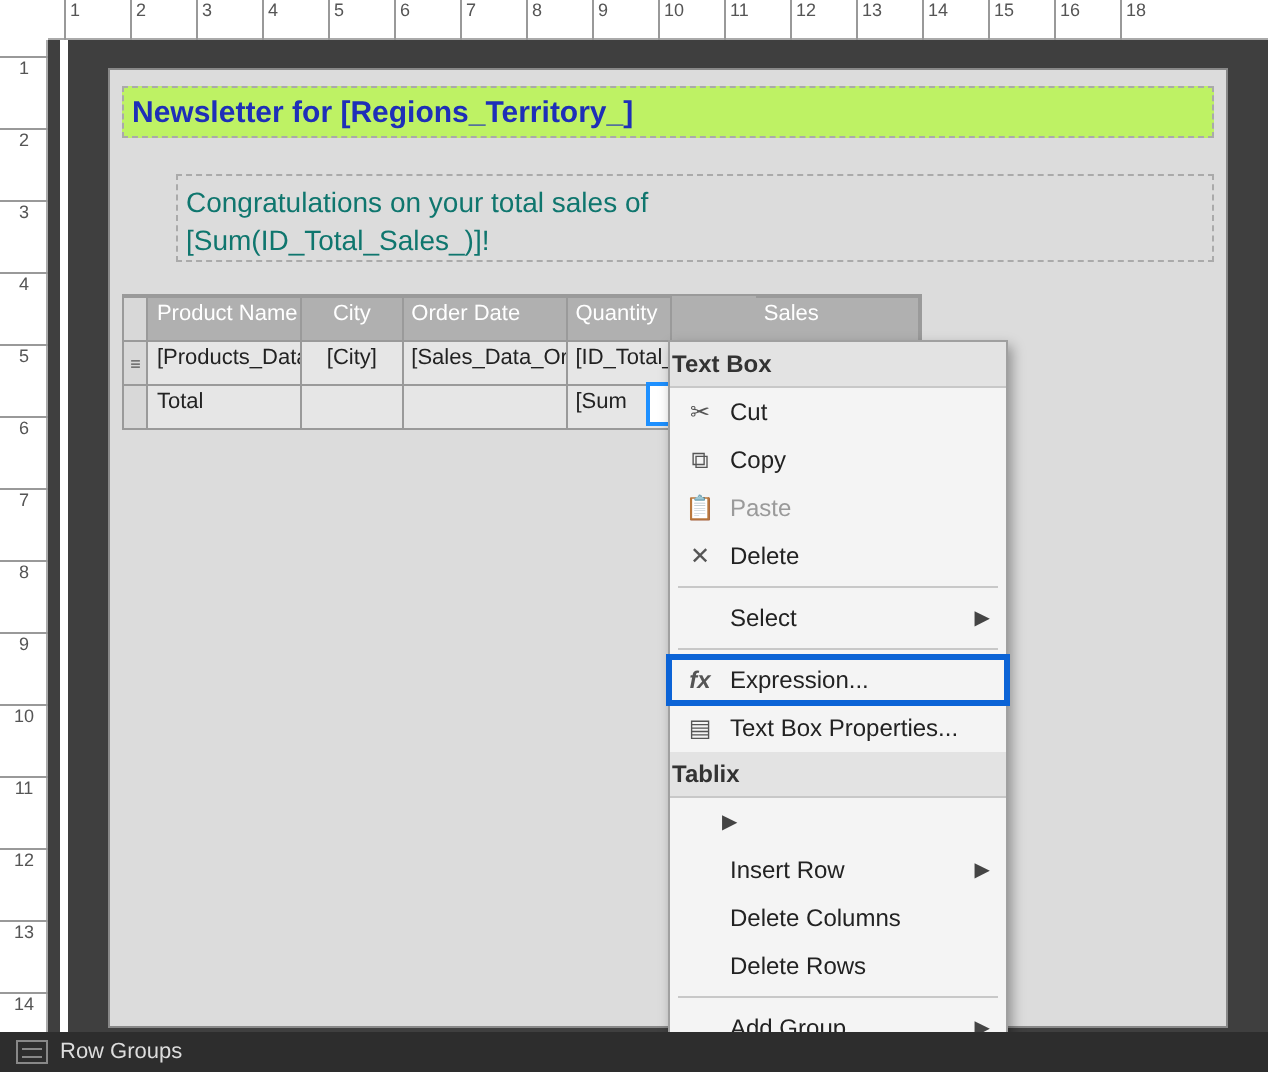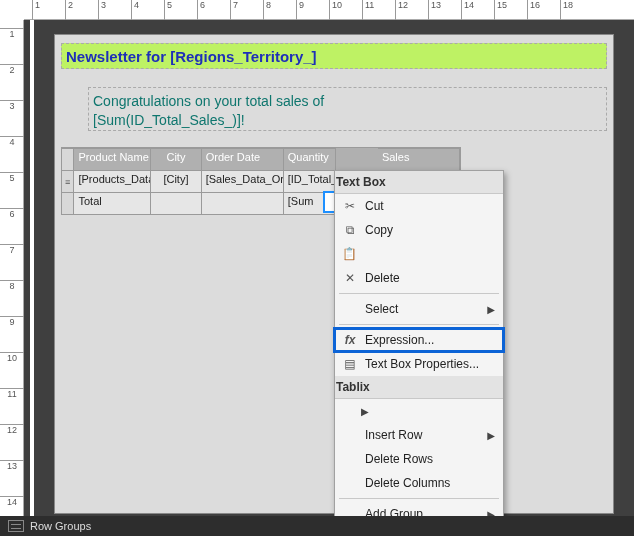--- a/index.html
+++ b/index.html
@@ -141,20 +141,21 @@
     <div class="cm-item">
       <span class="ico">✂</span>
       <span class="lbl">Cut</span>
     </div>
     <div class="cm-item">
       <span class="ico">⧉</span>
       <span class="lbl">Copy</span>
     </div>
     <div class="cm-item disabled">
       <span class="ico">📋</span>
+      <span class="lbl">Paste</span>
     </div>
     <div class="cm-item">
       <span class="ico">✕</span>
       <span class="lbl">Delete</span>
     </div>
     <div class="cm-sep"></div>
     <div class="cm-item">
       <span class="ico"></span>
       <span class="lbl">Select</span>
       <span class="arrow">▶</span>
@@ -175,25 +176,25 @@
       <span class="ico"></span>
       <span class="arrow">▶</span>
     </div>
     <div class="cm-item">
       <span class="ico"></span>
       <span class="lbl">Insert Row</span>
       <span class="arrow">▶</span>
     </div>
     <div class="cm-item">
       <span class="ico"></span>
+      <span class="lbl">Delete Columns</span>
+    </div>
+    <div class="cm-item">
+      <span class="ico"></span>
       <span class="lbl">Delete Rows</span>
-    </div>
-    <div class="cm-item">
-      <span class="ico"></span>
-      <span class="lbl">Delete Columns</span>
     </div>
     <div class="cm-sep"></div>
     <div class="cm-item">
       <span class="ico"></span>
       <span class="lbl">Add Group</span>
       <span class="arrow">▶</span>
     </div>
     <div class="cm-item disabled">
       <span class="ico"></span>
       <span class="lbl">Add Total</span>

